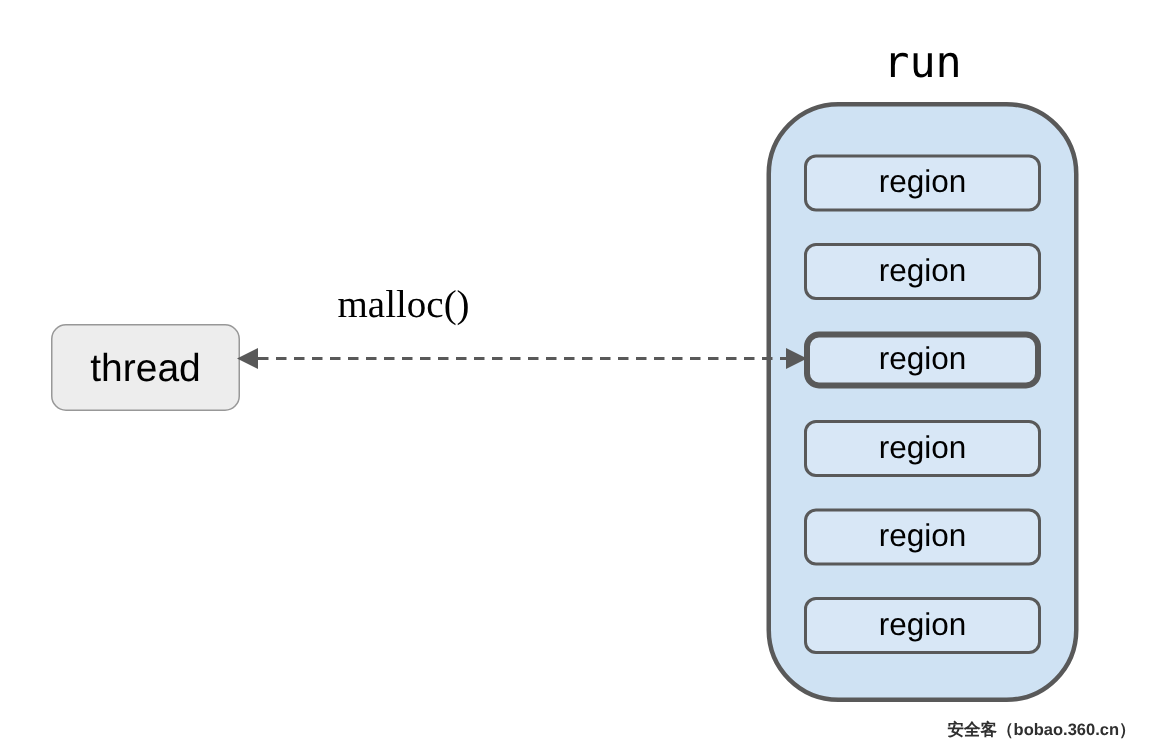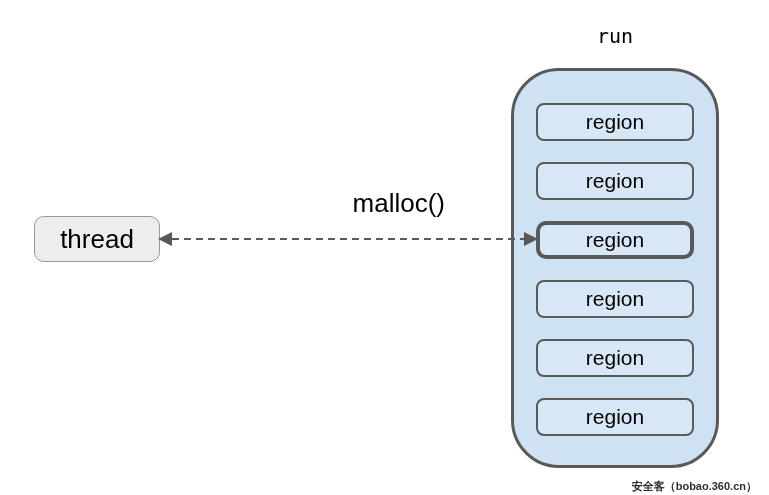--- a/index.html
+++ b/index.html
@@ -10,46 +10,46 @@
     background: #ffffff;
     overflow: hidden;
     font-family: "Liberation Sans", sans-serif;
     color: #000;
   }
 
   
   .thread-node {
     position: absolute;
     left: 34px; top: 216px;
-    width: 126px; height: 46px;
+    width: 126px; height: 58px;
     box-sizing: border-box;
     background: #ededed;
     border: 1px solid #989898;
     border-radius: 10px;
     display: flex; align-items: center; justify-content: center;
   }
   .thread-node .label { font-size: 26px; line-height: 1; }
 
   
   .malloc-label {
     position: absolute;
     left: 225px; top: 188px; width: 220px;
-    text-align: right;
-    font-family: Liberation Sans, sans-serif;
+    text-align: left;
+    font-family: Liberation Serif, serif;
     font-size: 26px;
     white-space: nowrap;
   }
 
   
   .run-title {
     position: absolute;
     left: 511px; top: 24px; width: 208px;
     text-align: center;
     font-family: "DejaVu Sans Mono", monospace;
-    font-size: 20px;
+    font-size: 29px;
     white-space: nowrap;
   }
 
   
   .run-container {
     position: absolute;
     left: 511px; top: 68px;
     width: 208px; height: 400px;
     box-sizing: border-box;
     background: #cfe2f3;

